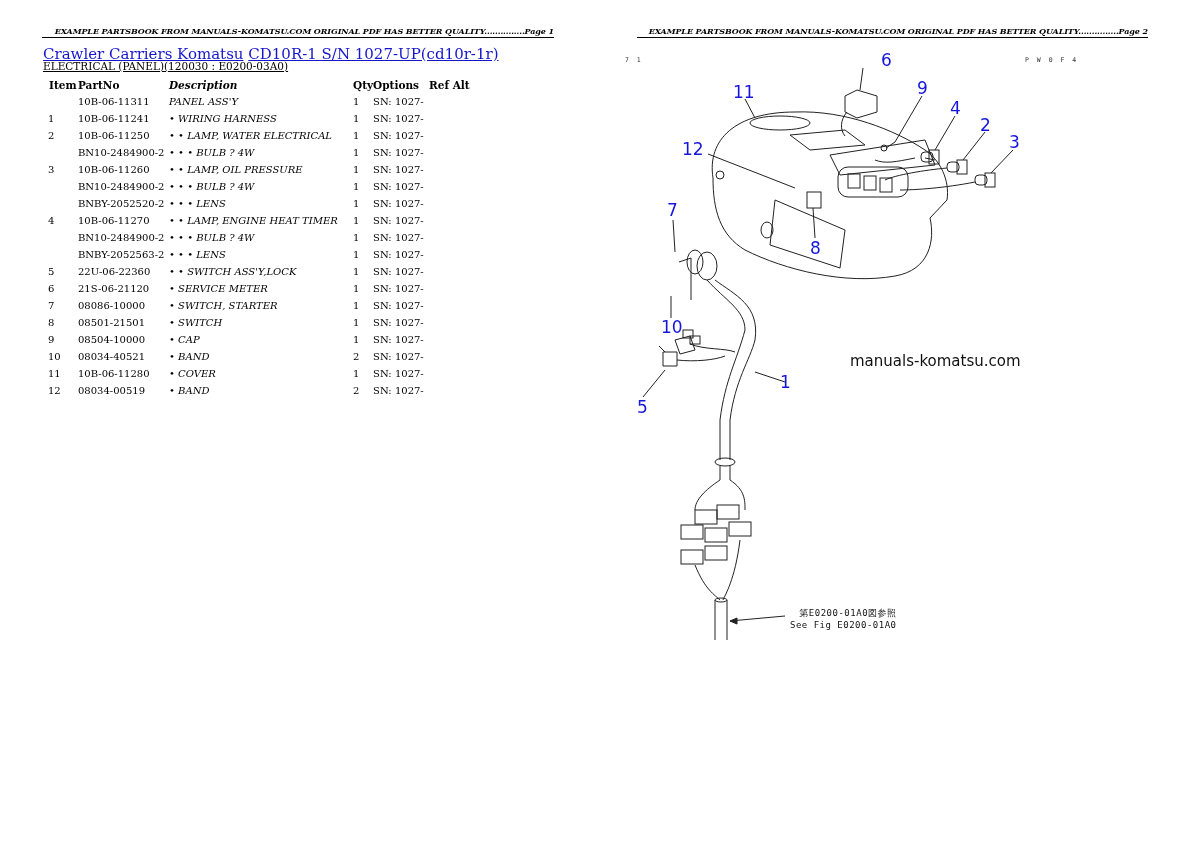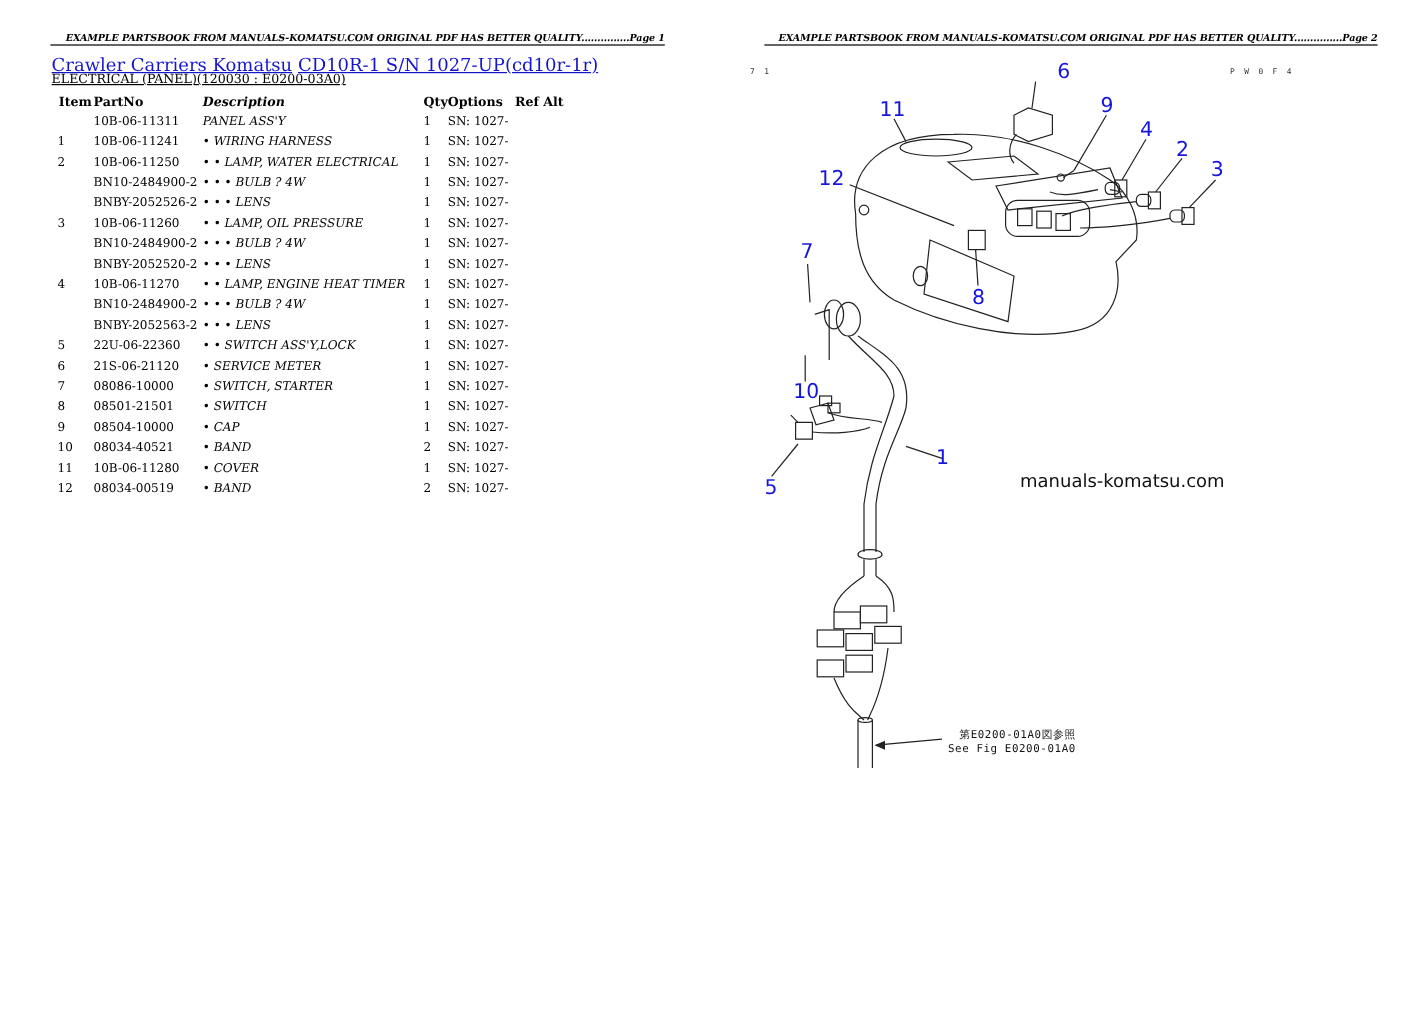--- a/index.html
+++ b/index.html
@@ -113,28 +113,20 @@
           <td class="c-part">10B-06-11250</td>
           <td class="c-desc">• • LAMP, WATER ELECTRICAL</td>
           <td class="c-qty">1</td>
           <td class="c-opt">SN: 1027-</td>
           <td class="c-ref"></td>
         </tr>
         <tr>
           <td class="c-item"></td>
           <td class="c-part">BN10-2484900-2</td>
           <td class="c-desc">• • • BULB ? 4W</td>
-          <td class="c-qty">1</td>
-          <td class="c-opt">SN: 1027-</td>
-          <td class="c-ref"></td>
-        </tr>
-        <tr>
-          <td class="c-item"></td>
-          <td class="c-part">BNBY-2052526-2</td>
-          <td class="c-desc">• • • LENS</td>
           <td class="c-qty">1</td>
           <td class="c-opt">SN: 1027-</td>
           <td class="c-ref"></td>
         </tr>
         <tr>
           <td class="c-item">3</td>
           <td class="c-part">10B-06-11260</td>
           <td class="c-desc">• • LAMP, OIL PRESSURE</td>
           <td class="c-qty">1</td>
           <td class="c-opt">SN: 1027-</td>
@@ -345,19 +337,19 @@
   <span class="callout" style="left:355px; top:100px;">4</span>
   <span class="callout" style="left:385px; top:117px;">2</span>
   <span class="callout" style="left:414px; top:134px;">3</span>
   <span class="callout" style="left:87px; top:141px;">12</span>
   <span class="callout" style="left:72px; top:202px;">7</span>
   <span class="callout" style="left:215px; top:240px;">8</span>
   <span class="callout" style="left:66px; top:319px;">10</span>
   <span class="callout" style="left:185px; top:374px;">1</span>
   <span class="callout" style="left:42px; top:399px;">5</span>
 
-  <div class="watermark" style="left:255px; top:352px;margin-top:40px;">manuals-komatsu.com</div>
+  <div class="watermark" style="left:255px; top:352px;">manuals-komatsu.com</div>
 
   <div class="ref-note" style="left:195px; top:607px;text-align:right;">
     <div>第E0200-01A0図参照</div>
     <div>See Fig E0200-01A0</div>
   </div>
 </div>
 
 </body></html>

